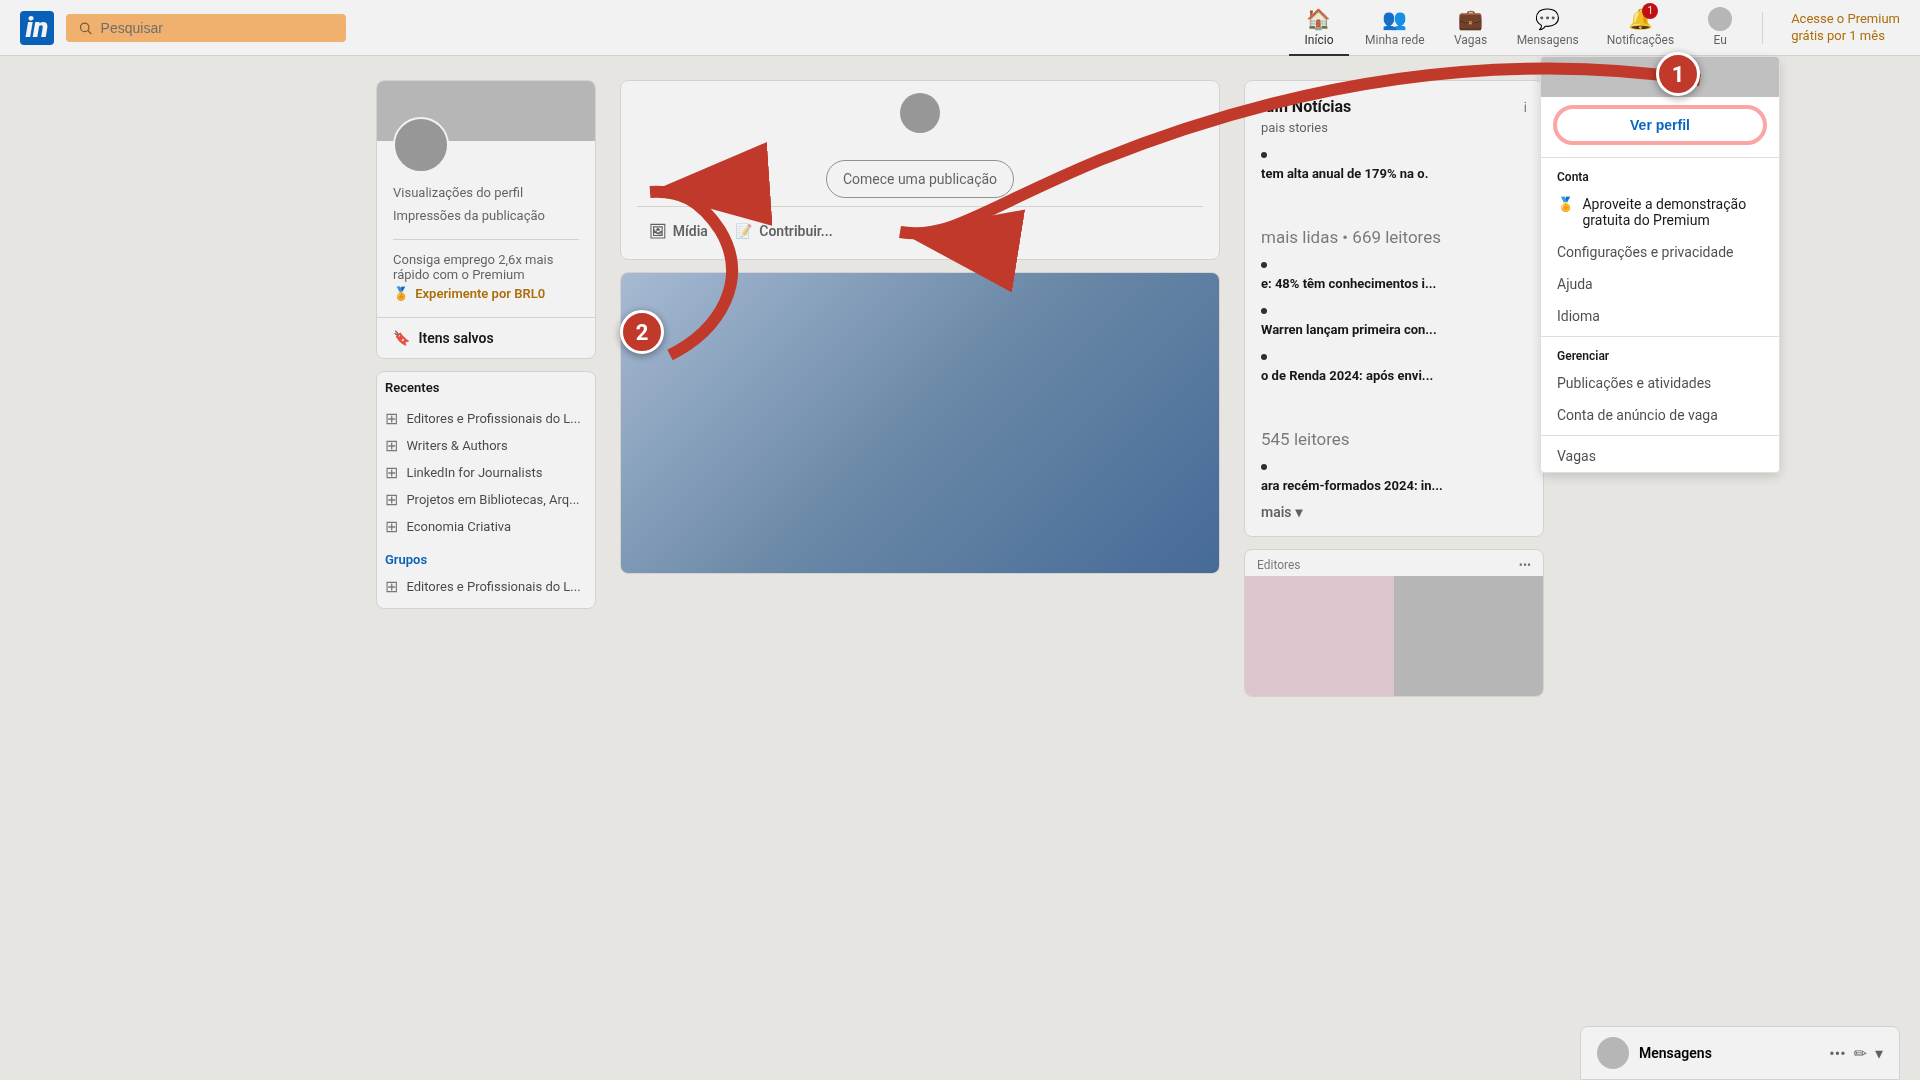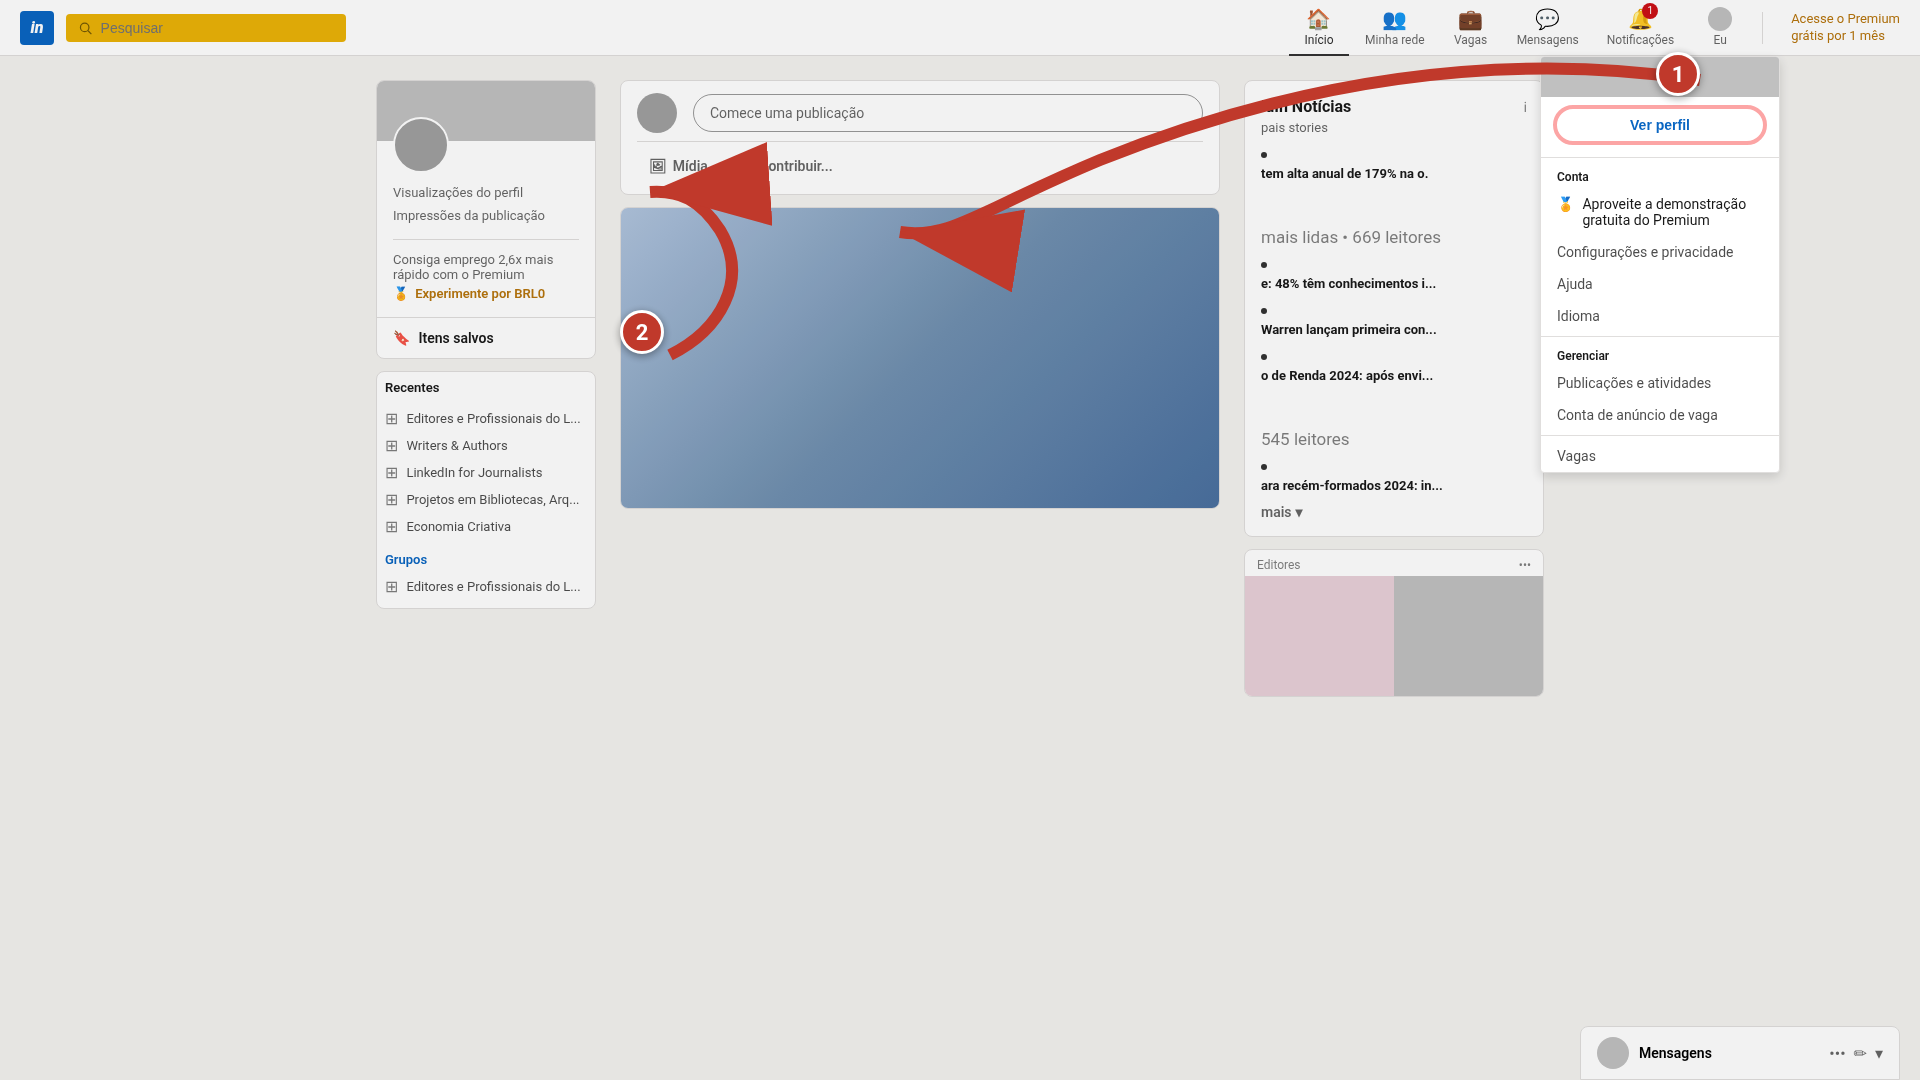--- a/index.html
+++ b/index.html
@@ -26,28 +26,28 @@
     .navbar-logo {
       width: 34px;
       height: 34px;
       background: #0a66c2;
       border-radius: 4px;
       display: flex;
       align-items: center;
       justify-content: center;
       color: white;
       font-weight: 900;
-      font-size: 16px;
+      font-size: 28px;
       font-style: italic;
       flex-shrink: 0;
     }
     .navbar-search {
       display: flex;
       align-items: center;
-      background: #eab308;
+      background: #fdba74;
       border-radius: 4px;
       padding: 6px 12px;
       width: 280px;
       gap: 8px;
       margin-left: 4px;
     }
     .navbar-search input {
       border: none;
       background: transparent;
       outline: none;
@@ -240,21 +240,22 @@
     .post-box {
       background: #fff;
       border: 1px solid #e0dedd;
       border-radius: 8px;
       padding: 12px 16px;
       margin-bottom: 12px;
     }
     .post-input-row {
       display: flex;
       align-items: center;
-      gap: 16px;
+      gap: 27px;
+      flex-direction: column;
     }
     .post-avatar {
       width: 40px; height: 40px;
       border-radius: 50%;
       background: #a0a0a0;
       flex-shrink: 0;
     }
     .post-input {
       flex: 1;
       border: 1px solid rgba(0,0,0,0.4);

